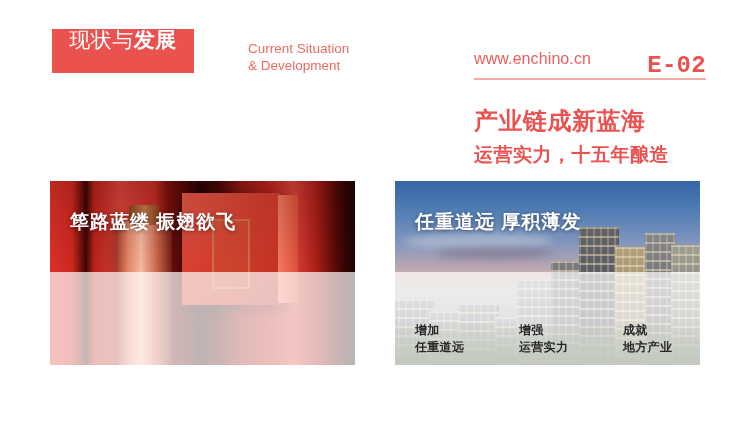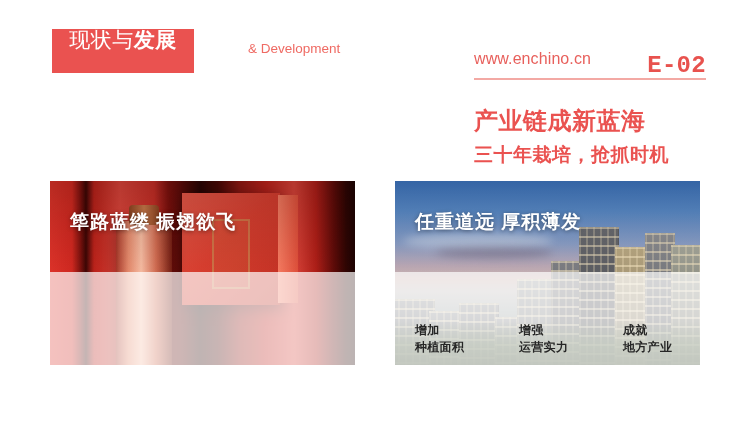--- a/index.html
+++ b/index.html
@@ -339,32 +339,33 @@
 
 <div class="slide">
 
   <div class="section-banner">
     <div class="section-banner-text">
       <span class="light">现状与</span><span class="bold">发展</span>
     </div>
   </div>
 
   <div class="section-subtitle">
+    <div>Current Situation</div>
     <div>&amp; Development</div>
   </div>
 
   <div class="header-right">
     <div class="site-url">www.enchino.cn</div>
     <div class="page-number">E-02</div>
   </div>
   <div class="header-rule"></div>
 
   <div class="headline">
     <div class="headline-main">产业链成新蓝海</div>
-    <div class="headline-sub">三十年栽培，抢抓时机</div>
+    <div class="headline-sub">运营实力，十五年酿造</div>
   </div>
 
   <div class="card card-left">
     <div class="card-photo photo-liquor">
       <div class="photo-liquor-box"></div>
       <div class="photo-liquor-box-side"></div>
       <div class="photo-liquor-bottle"></div>
       <div class="photo-toptint"></div>
     </div>
     <div class="card-scrim"></div>
@@ -408,21 +409,21 @@
           </div>
         <div class="city-green"></div>
       </div>
       <div class="photo-toptint"></div>
     </div>
     <div class="card-scrim"></div>
     <div class="card-title">任重道远  厚积薄发</div>
     <div class="pillars">
       <div class="pillar p1">
         <div>增加</div>
-        <div>种植面积</div>
+        <div>任重道远</div>
       </div>
       <div class="pillar p2">
         <div>增强</div>
         <div>运营实力</div>
       </div>
       <div class="pillar p3">
         <div>成就</div>
         <div>地方产业</div>
       </div>
     </div>

